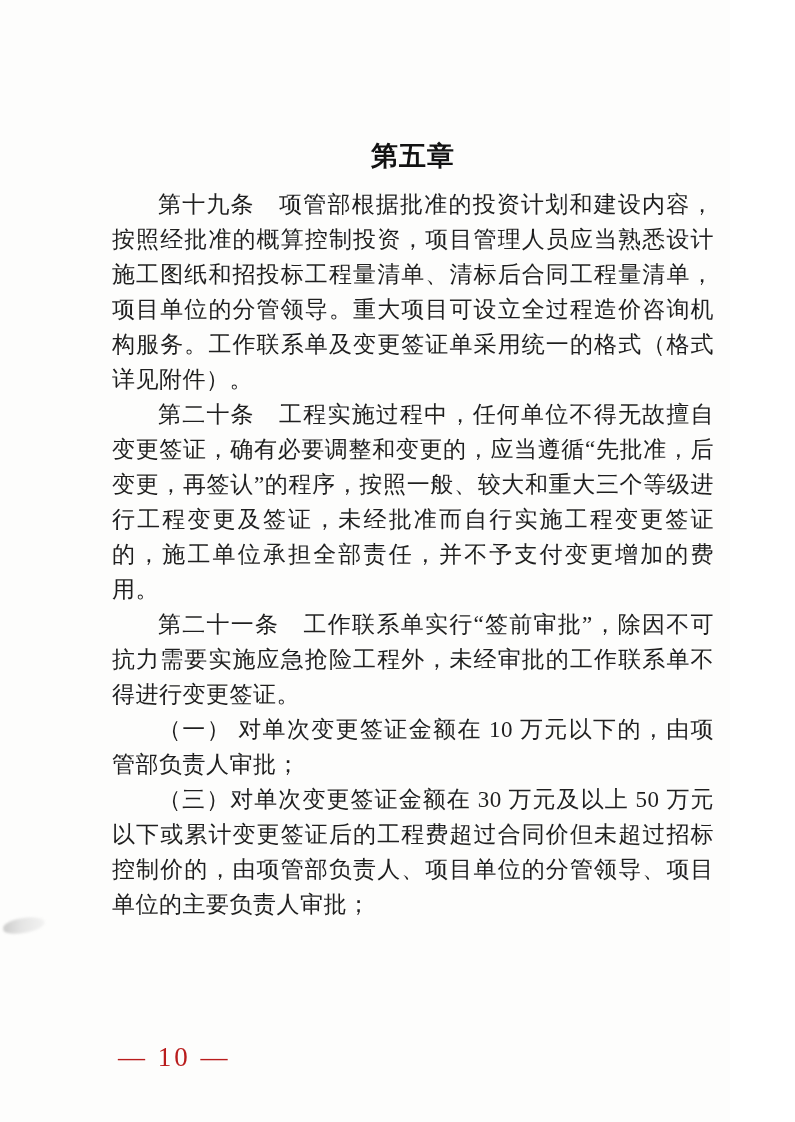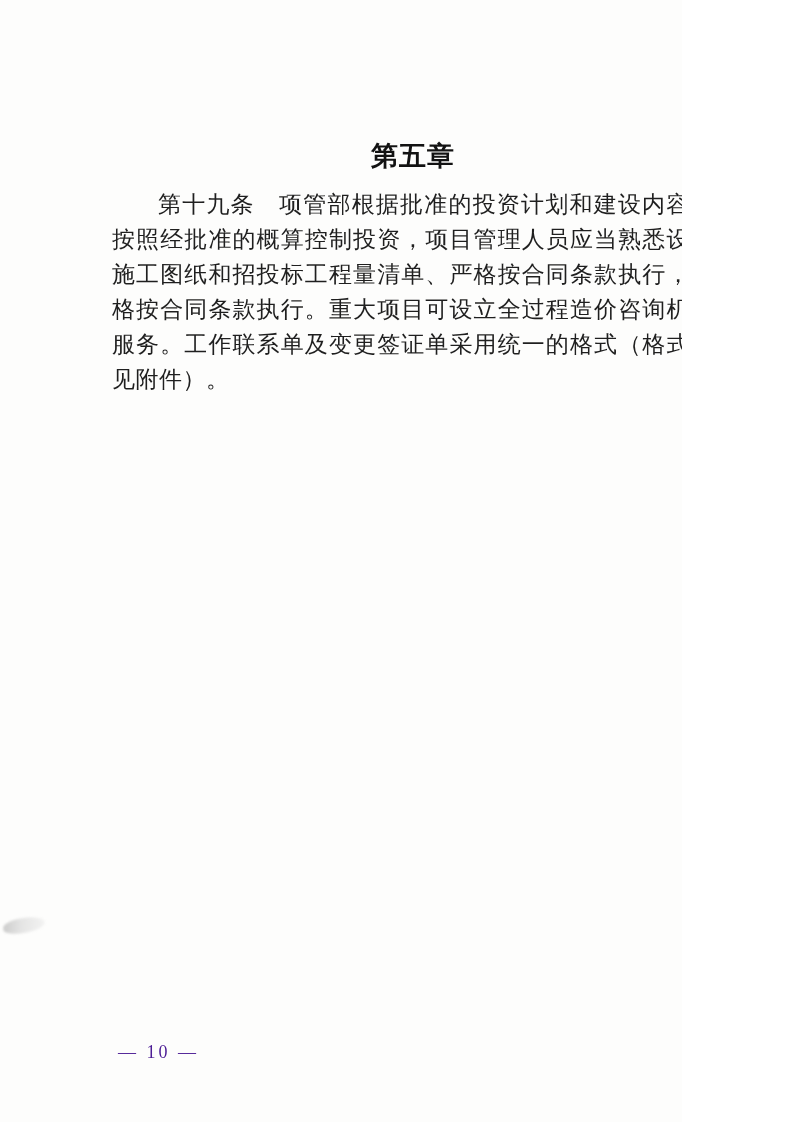--- a/index.html
+++ b/index.html
@@ -8,20 +8,21 @@
     background: #ffffff;
   }
   .page {
     position: relative;
     width: 682px;
     height: 1122px;
     background: #fdfdfc;
     overflow: hidden;
     font-family: "Liberation Serif", "DejaVu Serif", serif;
     color: #1f1f1f;
+    padding-left: 48px;
   }
   .content {
     position: absolute;
     left: 112px;
     top: 138px;
     width: 602px;
   }
   .chapter-heading {
     display: flex;
     justify-content: center;
@@ -41,23 +42,23 @@
     text-align: justify;
     text-justify: inter-ideograph;
     text-indent: 2em;
     letter-spacing: 0.5px;
     word-break: break-all;
   }
   .page-number {
     position: absolute;
     left: 118px;
     top: 1042px;
-    font-size: 18px;
+    font-size: 27px;
     letter-spacing: 3px;
-    color: #4c1d95;
+    color: #b91c1c;
     white-space: nowrap;
   }
   .scan-smudge {
     position: absolute;
     left: 3px;
     top: 918px;
     width: 42px;
     height: 15px;
     background: linear-gradient(100deg, #8f8f8f 0%, #c9c9c9 45%, #e9e9e9 100%);
     opacity: 0.45;
@@ -70,27 +71,31 @@
 <body>
 
 <div class="page">
 
   <div class="content">
 
     <h1 class="chapter-heading">
       <span>第五章</span>
     </h1>
 
-    <p class="body-par">第十九条　项管部根据批准的投资计划和建设内容，按照经批准的概算控制投资，项目管理人员应当熟悉设计施工图纸和招投标工程量清单、严格按合同条款执行，严格按合同条款执行。重大项目可设立全过程造价咨询机构服务。工作联系单及变更签证单采用统一的格式（格式详见附件）。</p>
+    <p class="body-par">第十九条　项管部根据批准的投资计划和建设内容，按照经批准的概算控制投资，项目管理人员应当熟悉设计施工图纸和招投标工程量清单、清标后合同工程量清单，项目单位的分管领导。重大项目可设立全过程造价咨询机构服务。工作联系单及变更签证单采用统一的格式（格式详见附件）。</p>
+
+    <p class="body-par">第二十条　工程实施过程中，任何单位不得无故擅自变更签证，确有必要调整和变更的，应当遵循“先批准，后变更，再签认”的程序，按照一般、较大和重大三个等级进行工程变更及签证，未经批准而自行实施工程变更签证的，施工单位承担全部责任，并不予支付变更增加的费用。</p>
+
+    <p class="body-par">第二十一条　工作联系单实行“签前审批”，除因不可抗力需要实施应急抢险工程外，未经审批的工作联系单不得进行变更签证。</p>
 
 
+    <p class="body-par">（一） 对单次变更签证金额在 10 万元以下的，由项管部负责人审批；</p>
 
 
-
-
+    <p class="body-par">（三）对单次变更签证金额在 30 万元及以上 50 万元以下或累计变更签证后的工程费超过合同价但未超过招标控制价的，由项管部负责人、项目单位的分管领导、项目单位的主要负责人审批；</p>
 
   </div>
 
   <div class="page-number">— 10 —</div>
 
   <div class="scan-smudge"></div>
 
 </div>
 
 </body></html>

